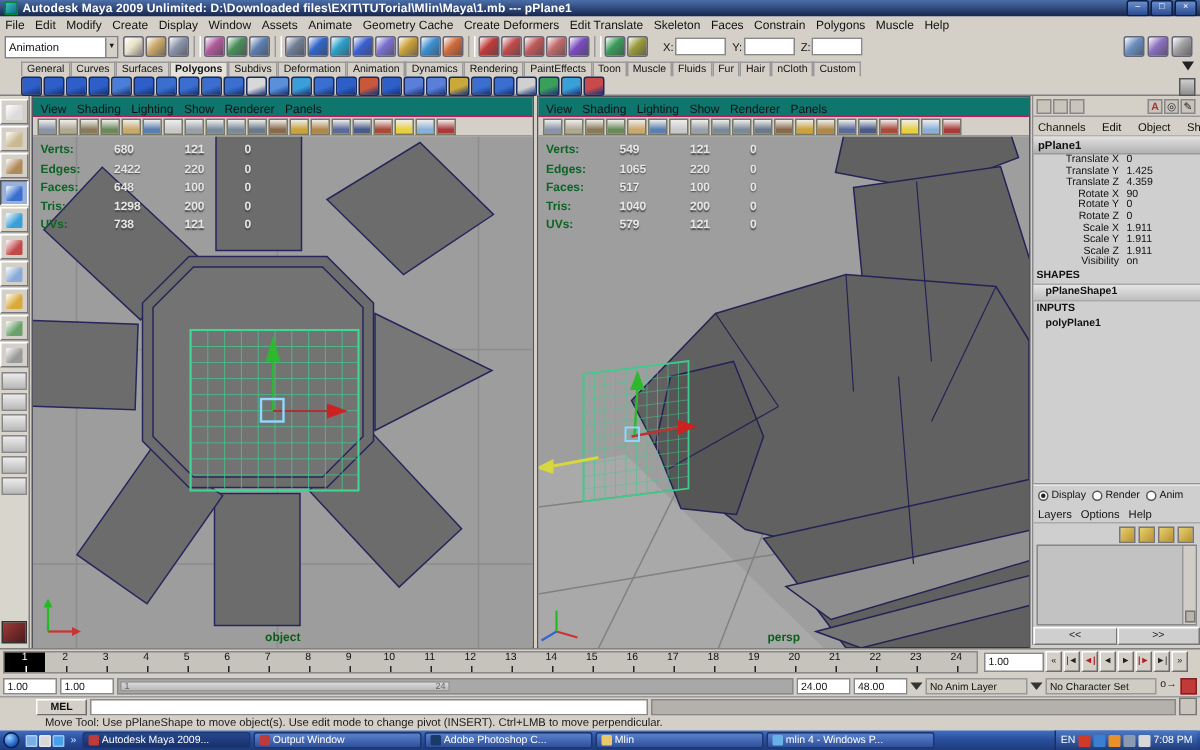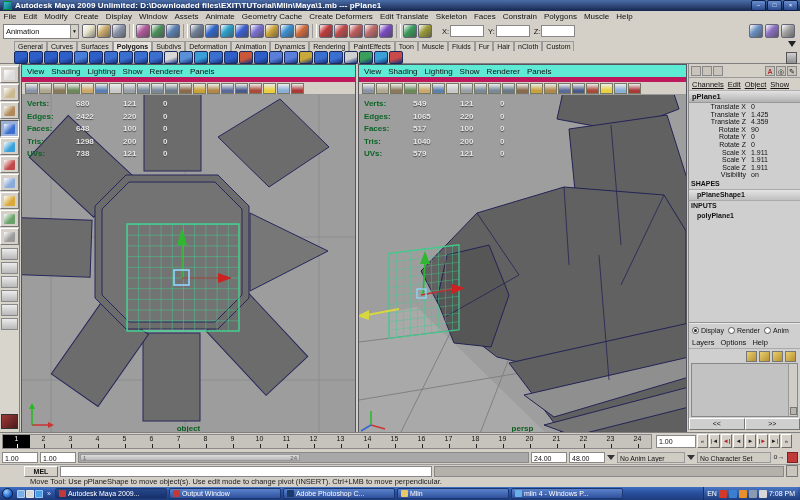--- a/index.html
+++ b/index.html
@@ -36,38 +36,38 @@
   .toolbox{position:absolute;left:0;top:64px;width:20px;height:368px;background:#d8d5cd;border-right:1px solid #808080;display:flex;flex-direction:column;align-items:center;padding-top:2px;box-sizing:border-box;}
   .tbtool{width:17px;height:15px;border:1px solid;border-color:#fff #777 #777 #fff;background:#d4d0c8;display:flex;align-items:center;justify-content:center;margin-bottom:1px;}
   .tbtool.sel{background:#9ab0d8;border-color:#555 #fff #fff #555;}
   .tbico{width:11px;height:10px;border-radius:1px;}
   .tblayout{width:17px;height:12px;border:1px solid #888;background:linear-gradient(#ececec,#b8b8b8);margin-top:2px;box-sizing:border-box;}
   .tbrender{margin-top:auto;margin-bottom:3px;width:15px;height:13px;background:linear-gradient(135deg,#a03a3a,#4a1a1a);border:1px solid #333;}
   
   .vp{position:absolute;border:1px solid #55555f;background:#d4d0c8;box-sizing:content-box;}
   .vpL{left:21px;top:64px;width:333px;height:366px;}
   .vpR{left:358px;top:64px;width:327px;height:366px;}
-  .panel-menus{height:12px;display:flex;gap:7px;align-items:center;padding-left:5px;font-size:8px;border-bottom:5px solid #be185d;background:#5eead4;}
+  .panel-menus{height:12px;display:flex;gap:7px;align-items:flex-end;padding-left:5px;font-size:8px;border-bottom:1px solid #be185d;background:#0f766e;}
   .pm{white-space:nowrap;}
   .panel-icons{height:12px;display:flex;align-items:center;gap:1px;padding-left:3px;background:#d4d0c8;border-bottom:1px solid #9a9a9a;}
   .picon{width:11px;height:9px;border:1px solid #776;display:inline-block;}
   .vpcanvas{position:relative;width:100%;height:341px;overflow:hidden;background:#9d9d9d;}
   .vpcanvas svg{position:absolute;left:0;top:0;}
   .hud{position:absolute;left:5px;top:3px;font-weight:bold;font-size:8px;line-height:12.6px;}
   .hudrow{display:flex;}
   .hlab{color:#0c6426;width:33px;}
   .hval{color:#e6e6e6;text-shadow:0 1px 1px #444;}
   .v1{width:47px;margin-left:16px;}.v2{width:40px;}.v3{width:20px;}
   .camlabel{position:absolute;bottom:3px;left:50%;transform:translateX(-50%);color:#0c5e1c;font-size:8px;font-weight:bold;}
   
   .cbcol{position:absolute;left:688px;top:64px;width:112px;height:366px;background:#cfcfcf;border-left:1px solid #8a8a8a;font-size:7px;box-sizing:border-box;}
   #cbtopicons{display:flex;align-items:center;height:13px;padding:0 2px;background:#d4d0c8;border-bottom:1px solid #9a9a9a;}
   .cbtico{width:10px;height:10px;border:1px solid #888;background:#c9c5bd;margin-right:1px;font-size:7px;line-height:9px;text-align:center;box-sizing:border-box;}
   .cbtico:nth-child(4){margin-left:auto;color:#b03030;font-weight:bold;}
-  #cbmenus{display:flex;gap:4px;height:12px;align-items:center;padding-left:3px;background:#d4d0c8;border-bottom:1px solid #b0b0b0;font-size:7.5px;text-decoration:underline;}
+  #cbmenus{display:flex;gap:11px;height:12px;align-items:center;padding-left:3px;background:#d4d0c8;border-bottom:1px solid #b0b0b0;font-size:7.5px;}
   .cbobject{height:11px;font-weight:bold;padding-left:3px;background:linear-gradient(#e2e2e2,#b2b2b2);border-bottom:1px solid #999;line-height:11px;font-size:7.5px;}
   .cbrow{display:flex;height:7.6px;line-height:7.6px;}
   .cblab{width:57px;text-align:right;padding-right:3px;}
   .cbval{padding-left:2px;}
   .cbsection{font-weight:bold;padding-left:2px;height:10px;line-height:10px;}
   .cbshape{font-weight:bold;padding-left:8px;height:10px;line-height:10px;background:linear-gradient(#e4e4e4,#bfbfbf);border-top:1px solid #aaa;border-bottom:1px solid #aaa;}
   .cbinputname{font-weight:bold;padding-left:8px;height:10px;line-height:10px;}
   .layered{position:absolute;left:0;right:0;top:258px;bottom:0;border-top:2px groove #e8e8e8;background:#cfcfcf;}
   #layermodes{display:flex;gap:4px;height:13px;align-items:center;padding-left:3px;}
   .lmode{display:flex;align-items:center;}

